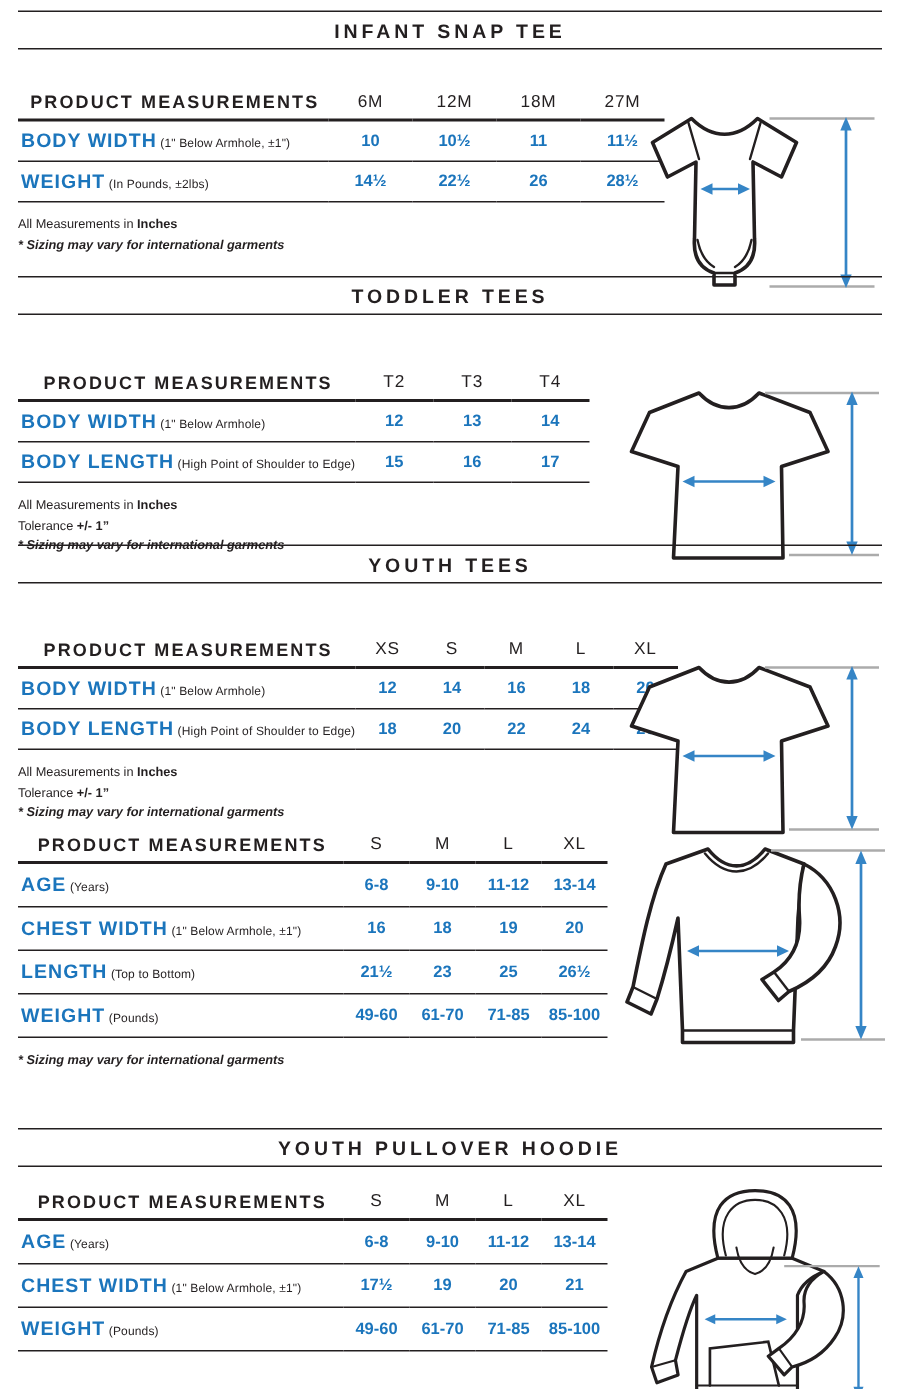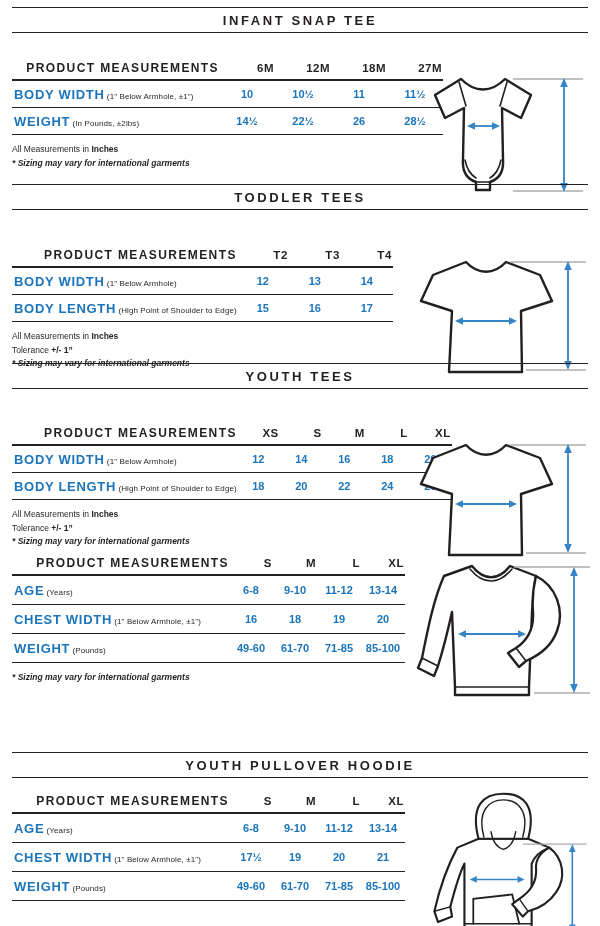--- a/index.html
+++ b/index.html
@@ -19,24 +19,24 @@
   }
   .section-title {
     margin:0; font-size:13px; font-weight:bold; letter-spacing:2.6px; color:#231f20;
   }
   .section-body { position:relative; padding-left:12px; }
 
   .meas-table { border-collapse:collapse; table-layout:fixed; }
   .meas-table thead tr { border-bottom:2px solid #231f20; }
   .meas-table tbody tr { border-bottom:1.5px solid #231f20; }
   .meas-table th.lbl-col {
-    text-align:right; font-size:12px; font-weight:bold; letter-spacing:1.4px;
+    text-align:center; font-size:12px; font-weight:bold; letter-spacing:1.4px;
     padding:4px 0 4px 2px; white-space:nowrap;
   }
-  .meas-table th.val-col { font-size:11.5px; font-weight:bold; letter-spacing:0.5px; text-align:right; }
+  .meas-table th.val-col { font-size:11.5px; font-weight:normal; letter-spacing:0.5px; text-align:center; }
   .meas-table td.lbl-col { padding:4px 0 4px 2px; white-space:nowrap; }
   .meas-table td.val-col {
     color:#1b75bc; font-weight:bold; font-size:11px; text-align:center; white-space:nowrap;
   }
   .row-label { color:#1b75bc; font-weight:bold; font-size:13px; letter-spacing:0.7px; }
   .row-detail { font-size:8px; color:#231f20; letter-spacing:0.1px; }
 
   
   .s1 .lbl-col { width:205px; } .s1 .val-col { width:54px; }
   .s2 .lbl-col { width:205px; } .s2 .val-col { width:50px; }
@@ -258,20 +258,27 @@
                 <td class="val-col">13-14</td>
               </tr>
               <tr>
                 <td class="lbl-col"><span class="row-label">CHEST WIDTH</span><span class="row-detail"> (1" Below Armhole, ±1")</span></td>
                 <td class="val-col">16</td>
                 <td class="val-col">18</td>
                 <td class="val-col">19</td>
                 <td class="val-col">20</td>
               </tr>
               <tr>
+                <td class="lbl-col"><span class="row-label">LENGTH</span><span class="row-detail"> (Top to Bottom)</span></td>
+                <td class="val-col">21½</td>
+                <td class="val-col">23</td>
+                <td class="val-col">25</td>
+                <td class="val-col">26½</td>
+              </tr>
+              <tr>
                 <td class="lbl-col"><span class="row-label">WEIGHT</span><span class="row-detail"> (Pounds)</span></td>
                 <td class="val-col">49-60</td>
                 <td class="val-col">61-70</td>
                 <td class="val-col">71-85</td>
                 <td class="val-col">85-100</td>
               </tr>
             </tbody>
           </table>
         </div>
       <div class="notes">

